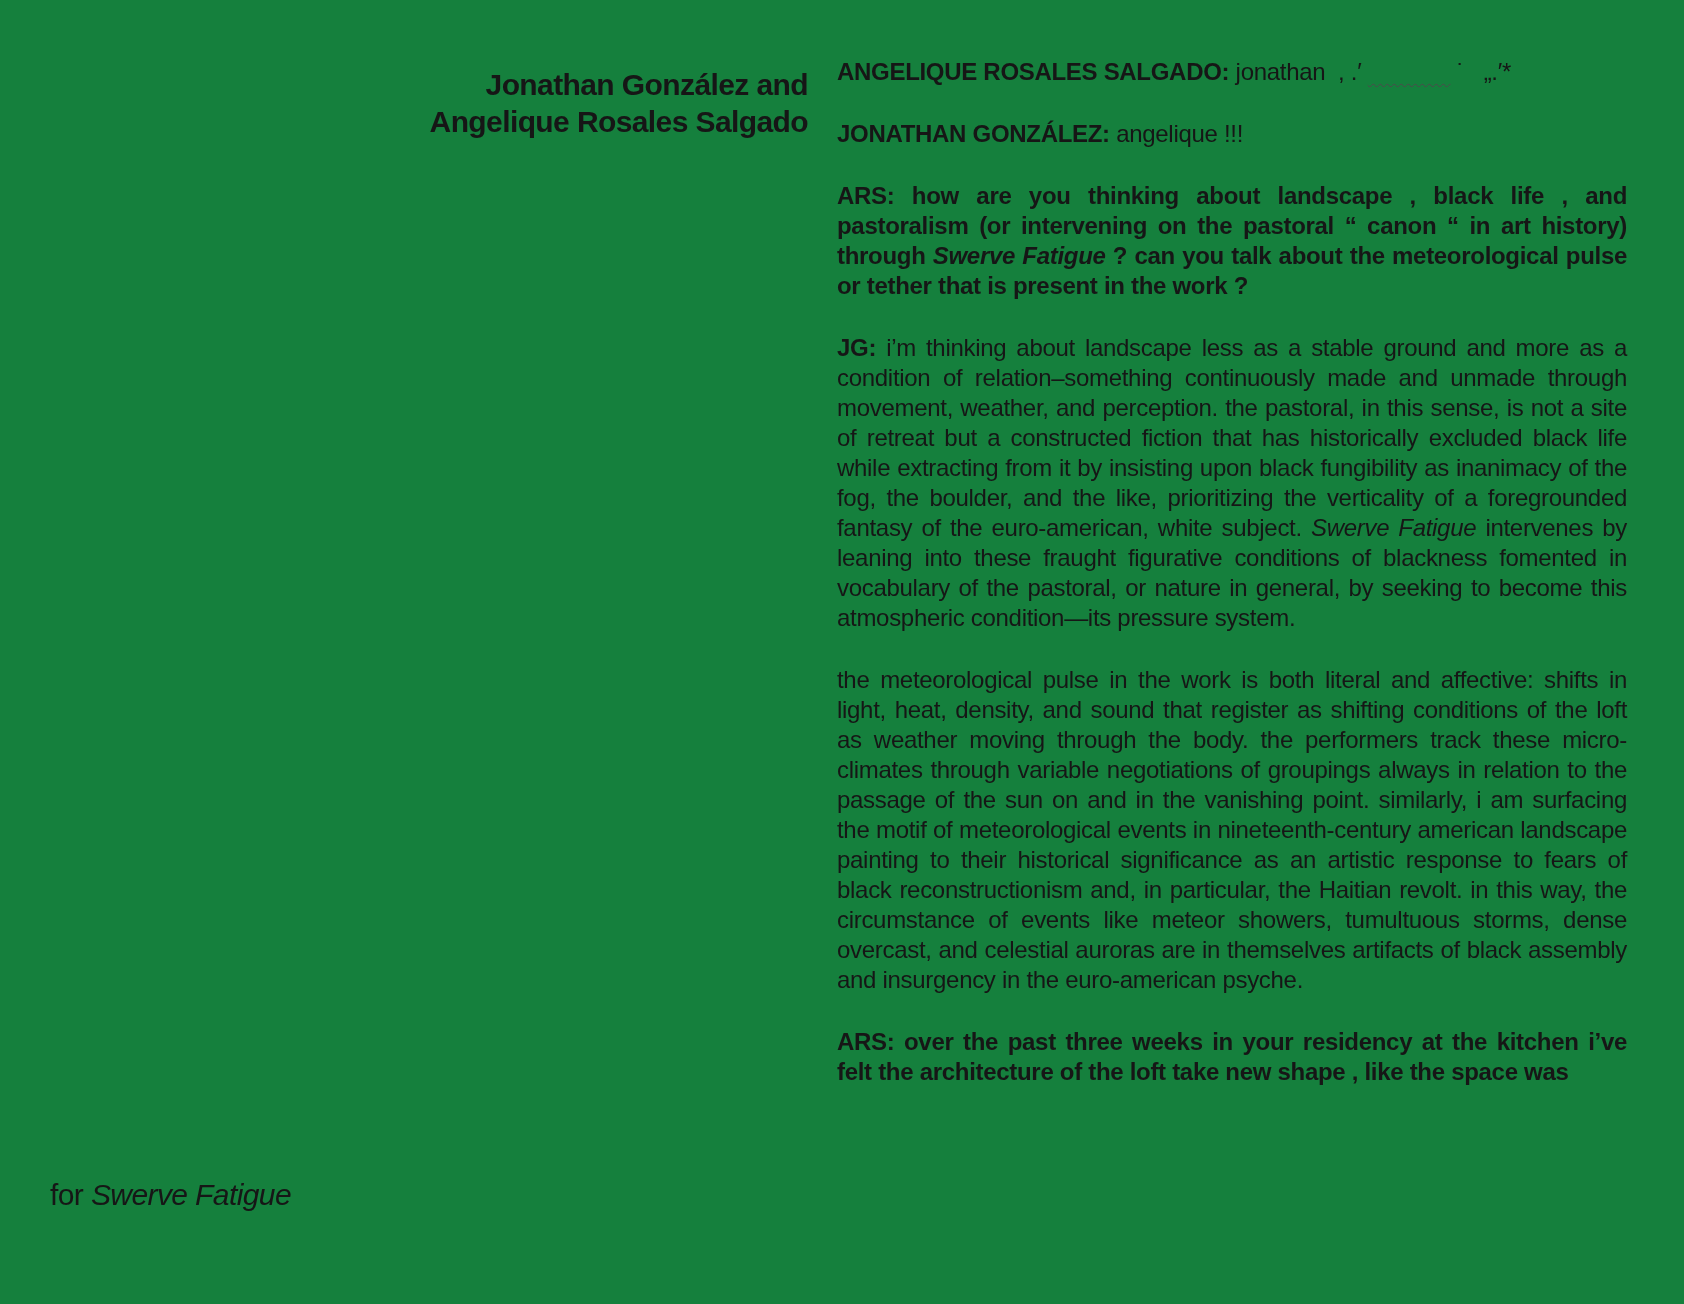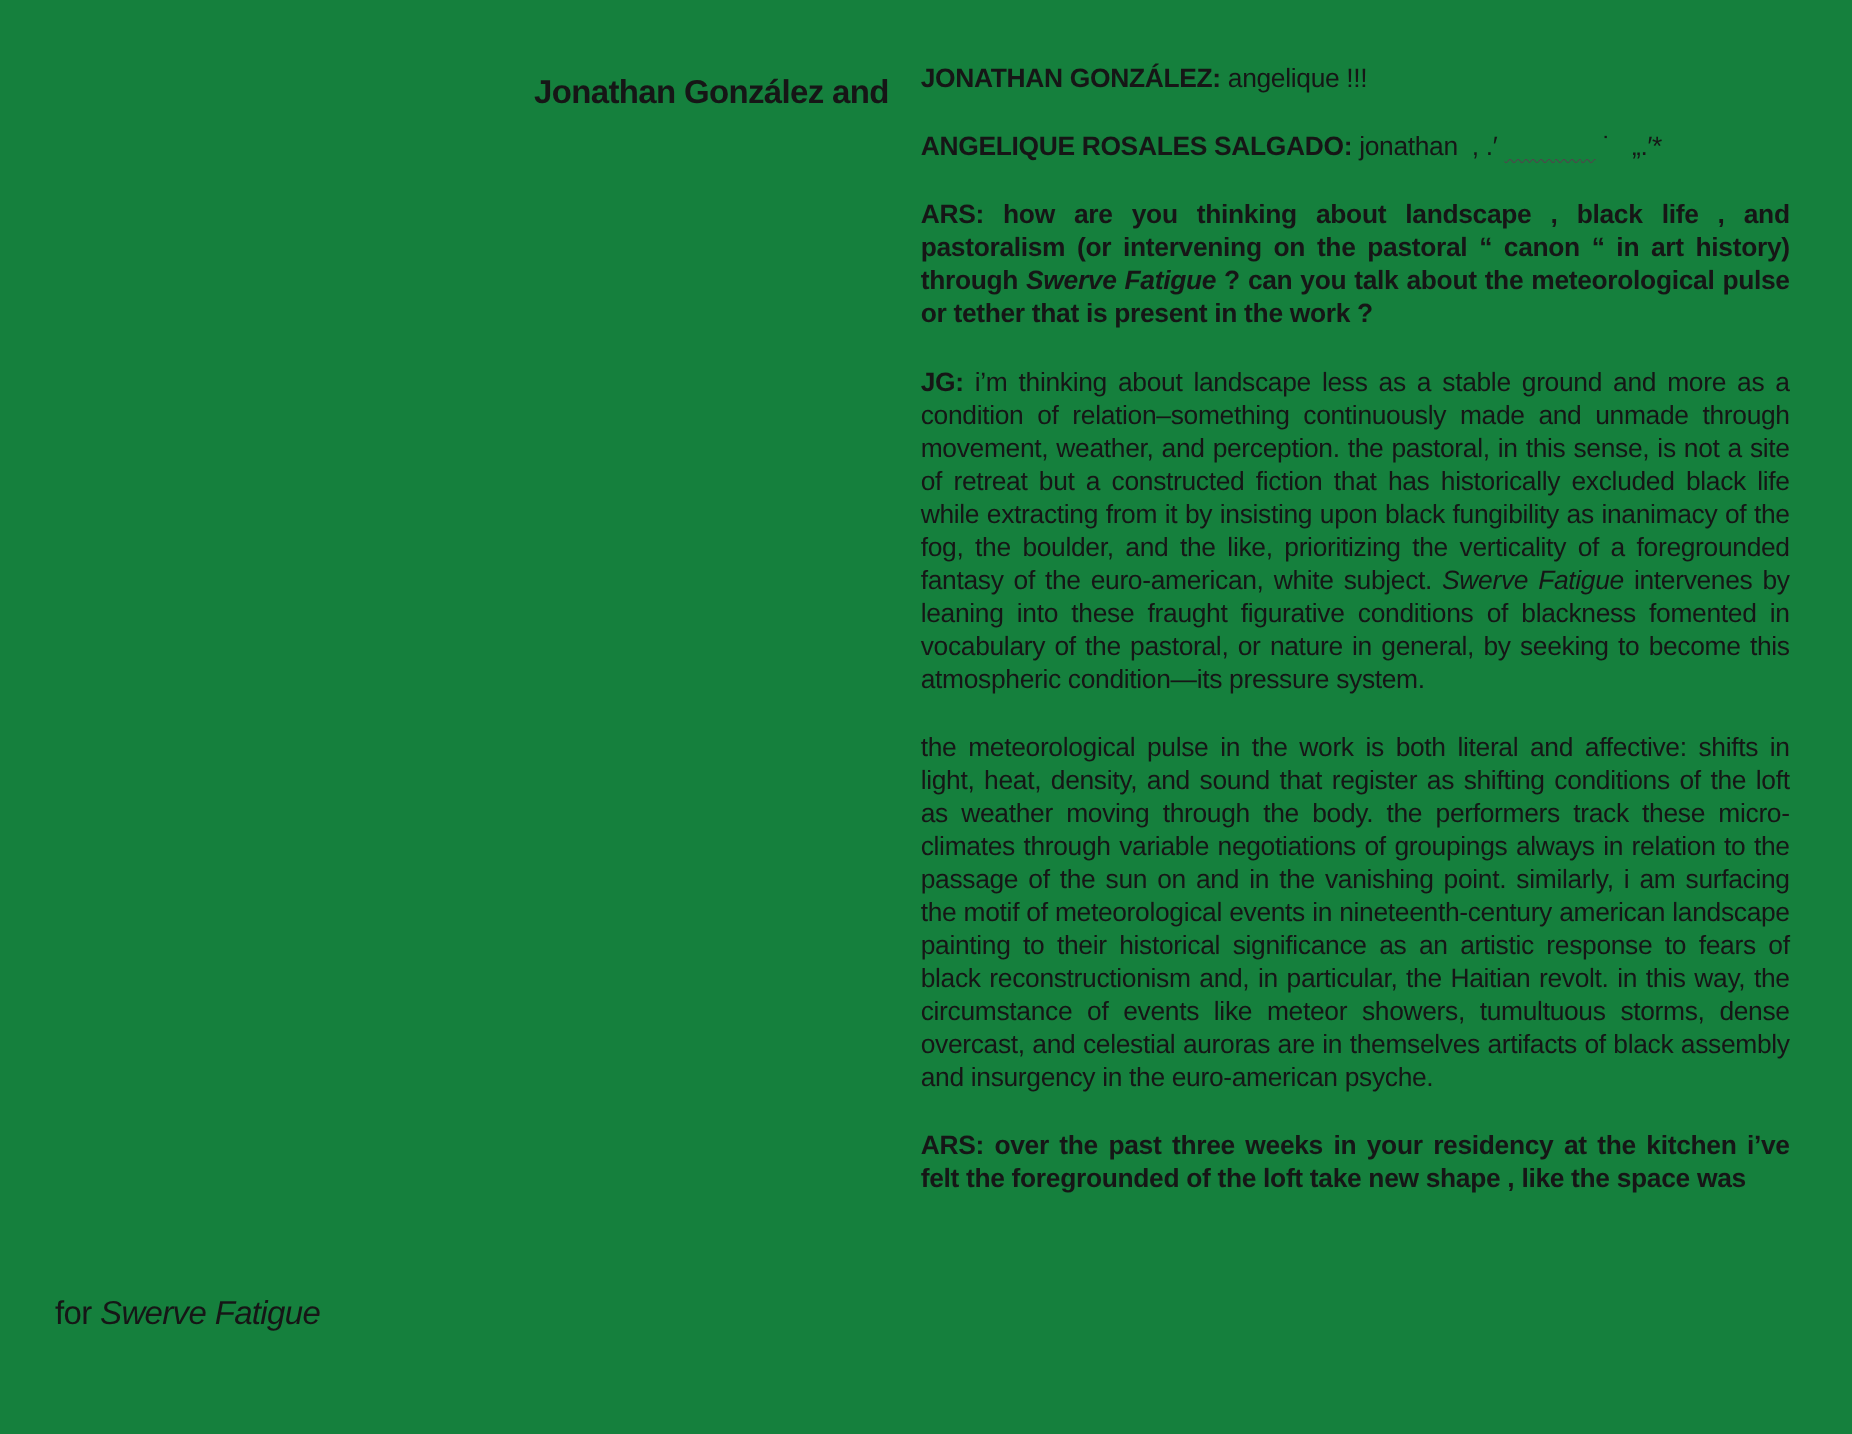--- a/index.html
+++ b/index.html
@@ -69,32 +69,33 @@
     text-underline-offset: 3px;
   }
 </style>
 </head>
 <body>
 
 <div class="page">
 
   <header class="title-block">
     <div class="title-line">Jonathan González and</div>
+    <div class="title-line">Angelique Rosales Salgado</div>
   </header>
 
   <div class="dedication"><span>for </span><em>Swerve Fatigue</em></div>
 
   <main class="interview-col">
 
+    <p class="para"><strong class="speaker">ANGELIQUE ROSALES SALGADO:</strong><span> jonathan&nbsp;&nbsp;,&nbsp;.′&nbsp;</span><span class="wavy">             </span><span>&nbsp;˙&nbsp;&nbsp;&nbsp;„.′*</span></p>
+
     <p class="para"><strong class="speaker">JONATHAN GONZÁLEZ:</strong><span> angelique !!!</span></p>
-
-    <p class="para"><strong class="speaker">ANGELIQUE ROSALES SALGADO:</strong><span> jonathan&nbsp;&nbsp;,&nbsp;.′&nbsp;</span><span class="wavy">             </span><span>&nbsp;˙&nbsp;&nbsp;&nbsp;„.′*</span></p>
 
     <p class="para q"><strong>ARS: how are you thinking about landscape , black life , and pastoralism (or intervening on the pastoral “ canon “ in art history) through </strong><strong class="wt-italic">Swerve Fatigue</strong><strong> ? can you talk about the meteorological pulse or tether that is present in the work ?</strong></p>
 
     <p class="para"><strong class="speaker">JG:</strong><span> i’m thinking about landscape less as a stable ground and more as a condition of relation–something continuously made and unmade through movement, weather, and perception. the pastoral, in this sense, is not a site of retreat but a constructed fiction that has historically excluded black life while extracting from it by insisting upon black fungibility as inanimacy of the fog, the boulder, and the like, prioritizing the verticality of a foregrounded fantasy of the euro-american, white subject. </span><em class="wt">Swerve Fatigue</em><span> intervenes by leaning into these fraught figurative conditions of blackness fomented in vocabulary of the pastoral, or nature in general, by seeking to become this atmospheric condition—its pressure system.</span></p>
 
     <p class="para"><span>the meteorological pulse in the work is both literal and affective: shifts in light, heat, density, and sound that register as shifting conditions of the loft as weather moving through the body. the performers track these micro-climates through variable negotiations of groupings always in relation to the passage of the sun on and in the vanishing point. similarly, i am surfacing the motif of meteorological events in nineteenth-century american landscape painting to their historical significance as an artistic response to fears of black reconstructionism and, in particular, the Haitian revolt. in this way, the circumstance of events like meteor showers, tumultuous storms, dense overcast, and celestial auroras are in themselves artifacts of black assembly and insurgency in the euro-american psyche.</span></p>
 
-    <p class="para q"><strong>ARS: over the past three weeks in your residency at the kitchen i’ve felt the foregrounded of the loft take new shape , like the space was</strong></p>
+    <p class="para q"><strong>ARS: over the past three weeks in your residency at the kitchen i’ve felt the architecture of the loft take new shape , like the space was</strong></p>
 
   </main>
 </div>
 
 </body></html>

